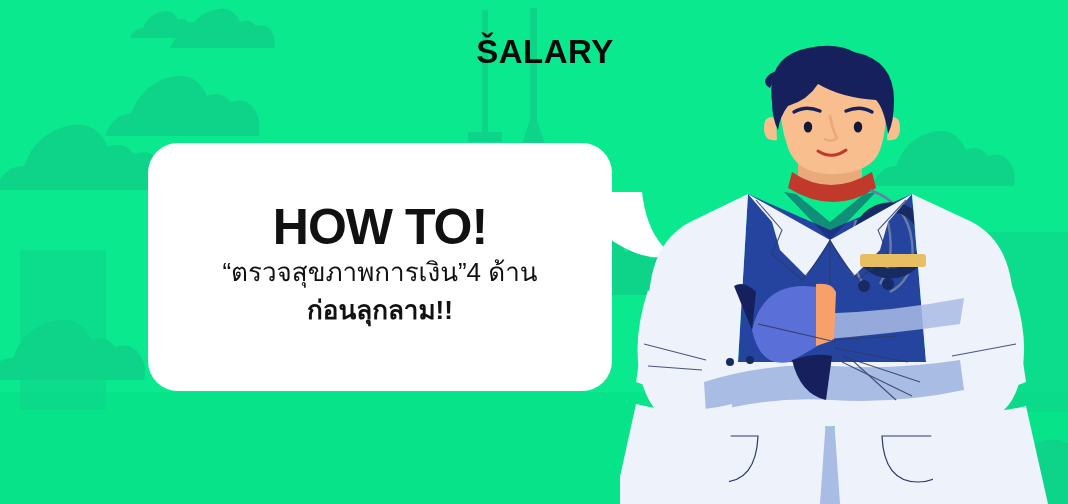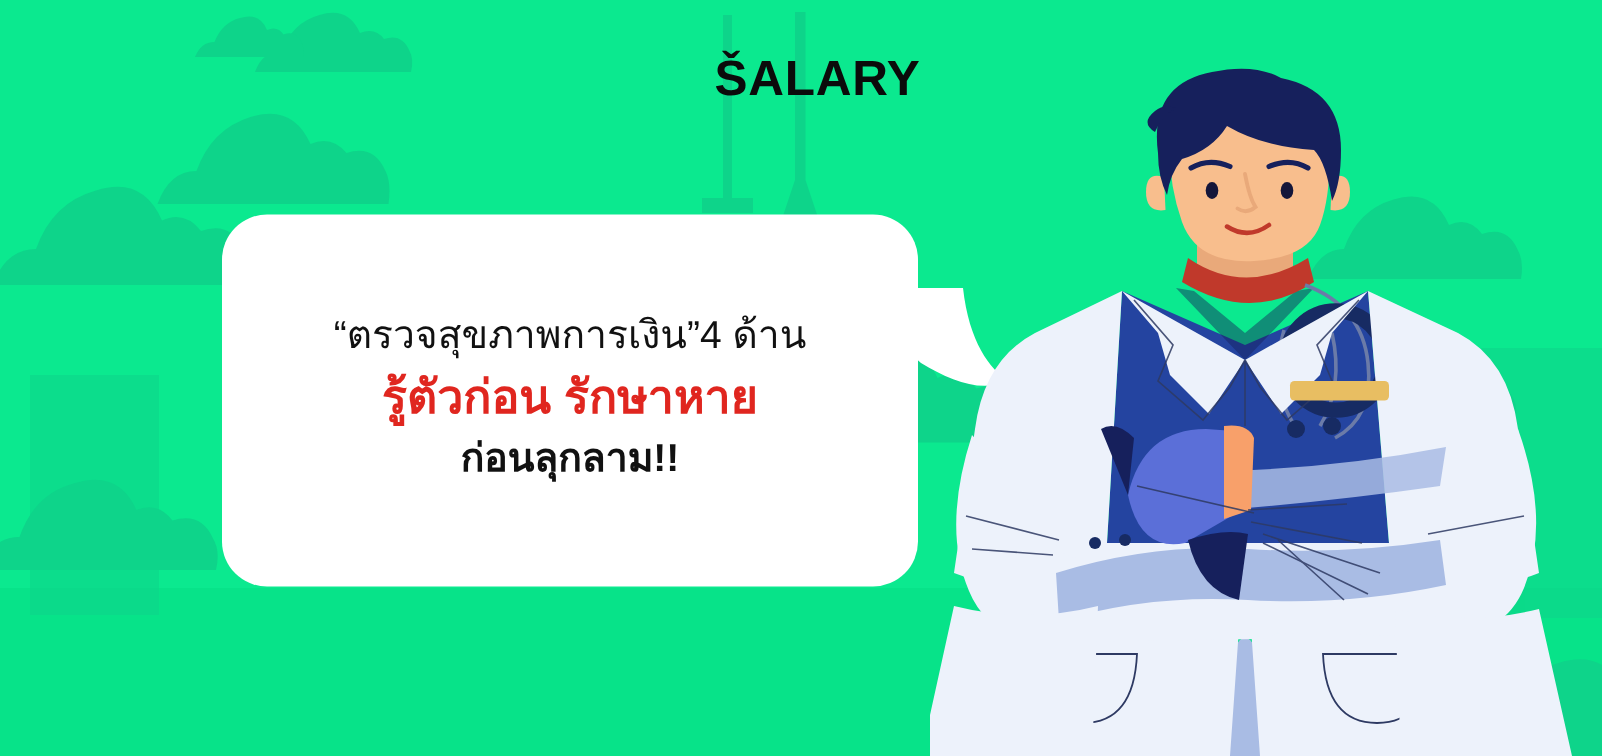--- a/index.html
+++ b/index.html
@@ -138,22 +138,22 @@
   <div id="logo">
     <div class="logo-line l1">ŠALARY</div>
   </div>
 
   <svg id="bubble-tail" viewBox="0 0 80 110" width="80" height="110">
     <path d="M0 0 H46 C50 36 64 54 76 62 C58 70 38 62 18 50 C6 40 0 22 0 0 Z" fill="#FFFFFF"></path>
   </svg>
 
   <div id="bubble">
     <div id="bubble-content">
+      <div class="l-howto">HOW TO!</div>
       <div class="l-thai1">“ตรวจสุขภาพการเงิน”4 ด้าน</div>
-      <div class="l-thai2">รู้ตัวก่อน รักษาหาย</div>
       <div class="l-thai3">ก่อนลุกลาม!!</div>
     </div>
   </div>
 
   <svg id="doctor" viewBox="0 0 430 460" width="430" height="460">
 
     <g>
       <path d="M120 300 L300 300 L312 460 L232 460 L210 352 L188 460 L108 460 Z" fill="#152A63"></path>
       <path d="M203 388 q7 -14 14 0 l6 72 h-26 z" fill="#A9BCE4"></path>
     </g>

